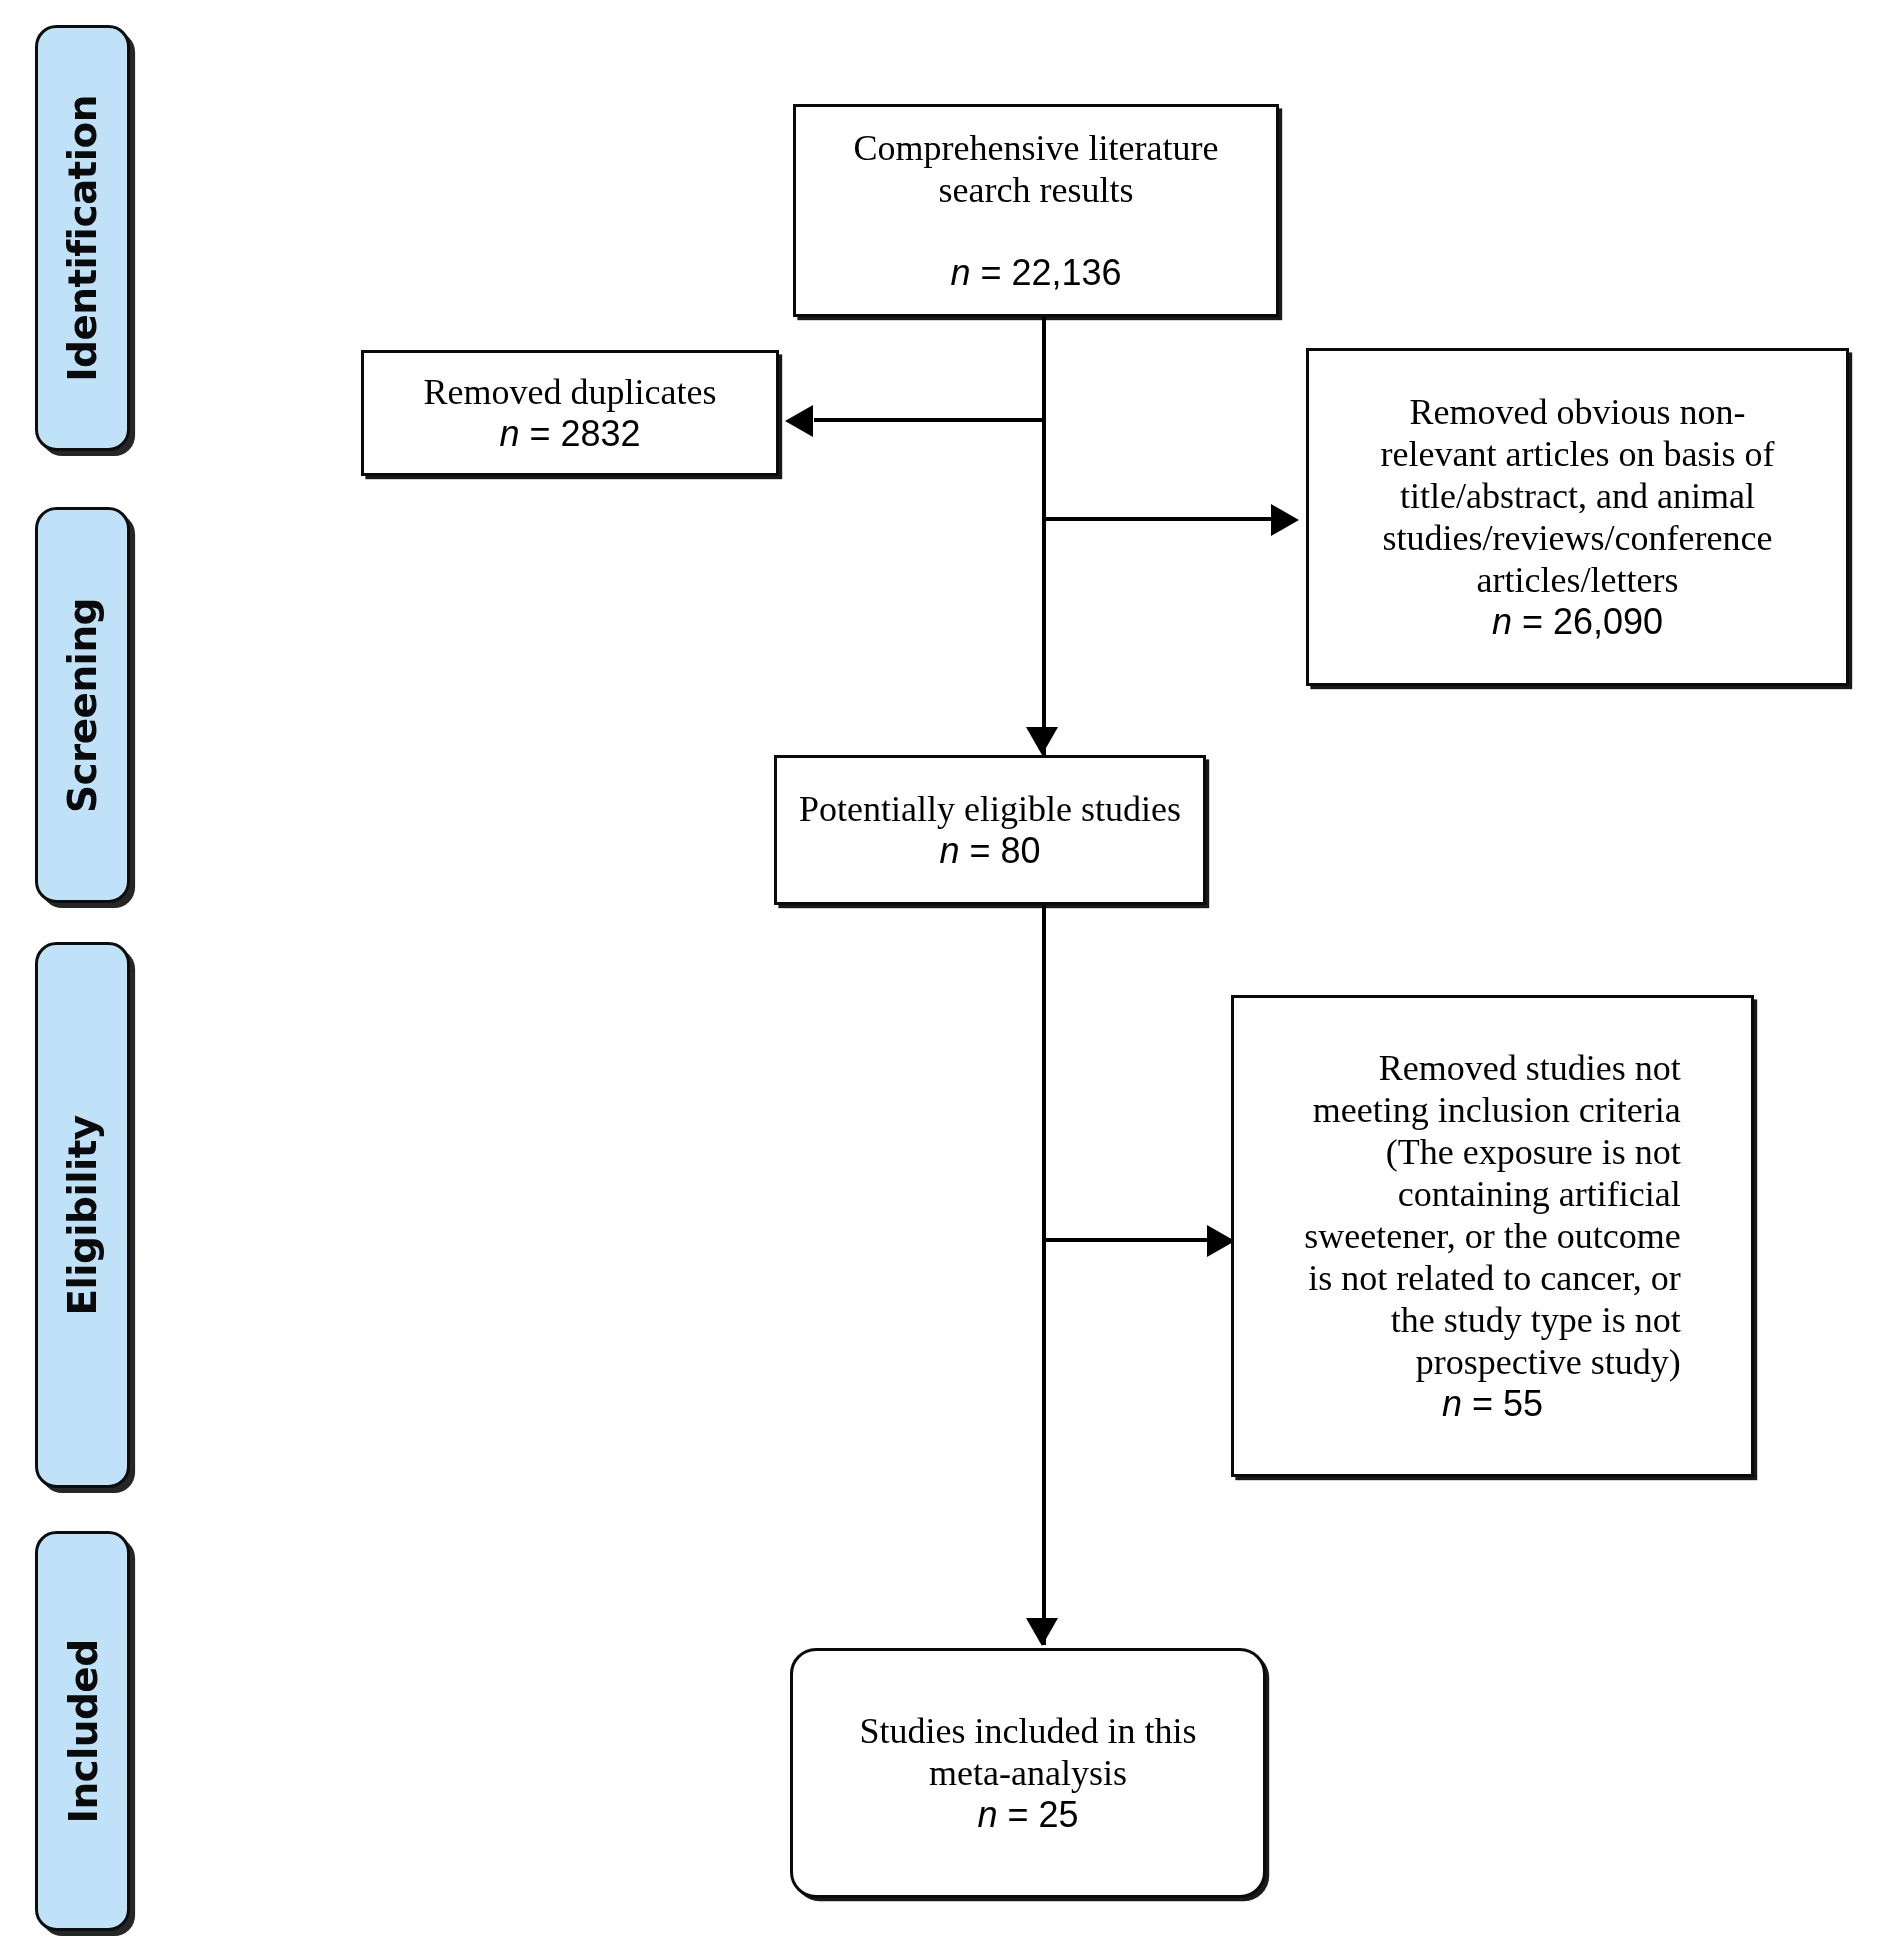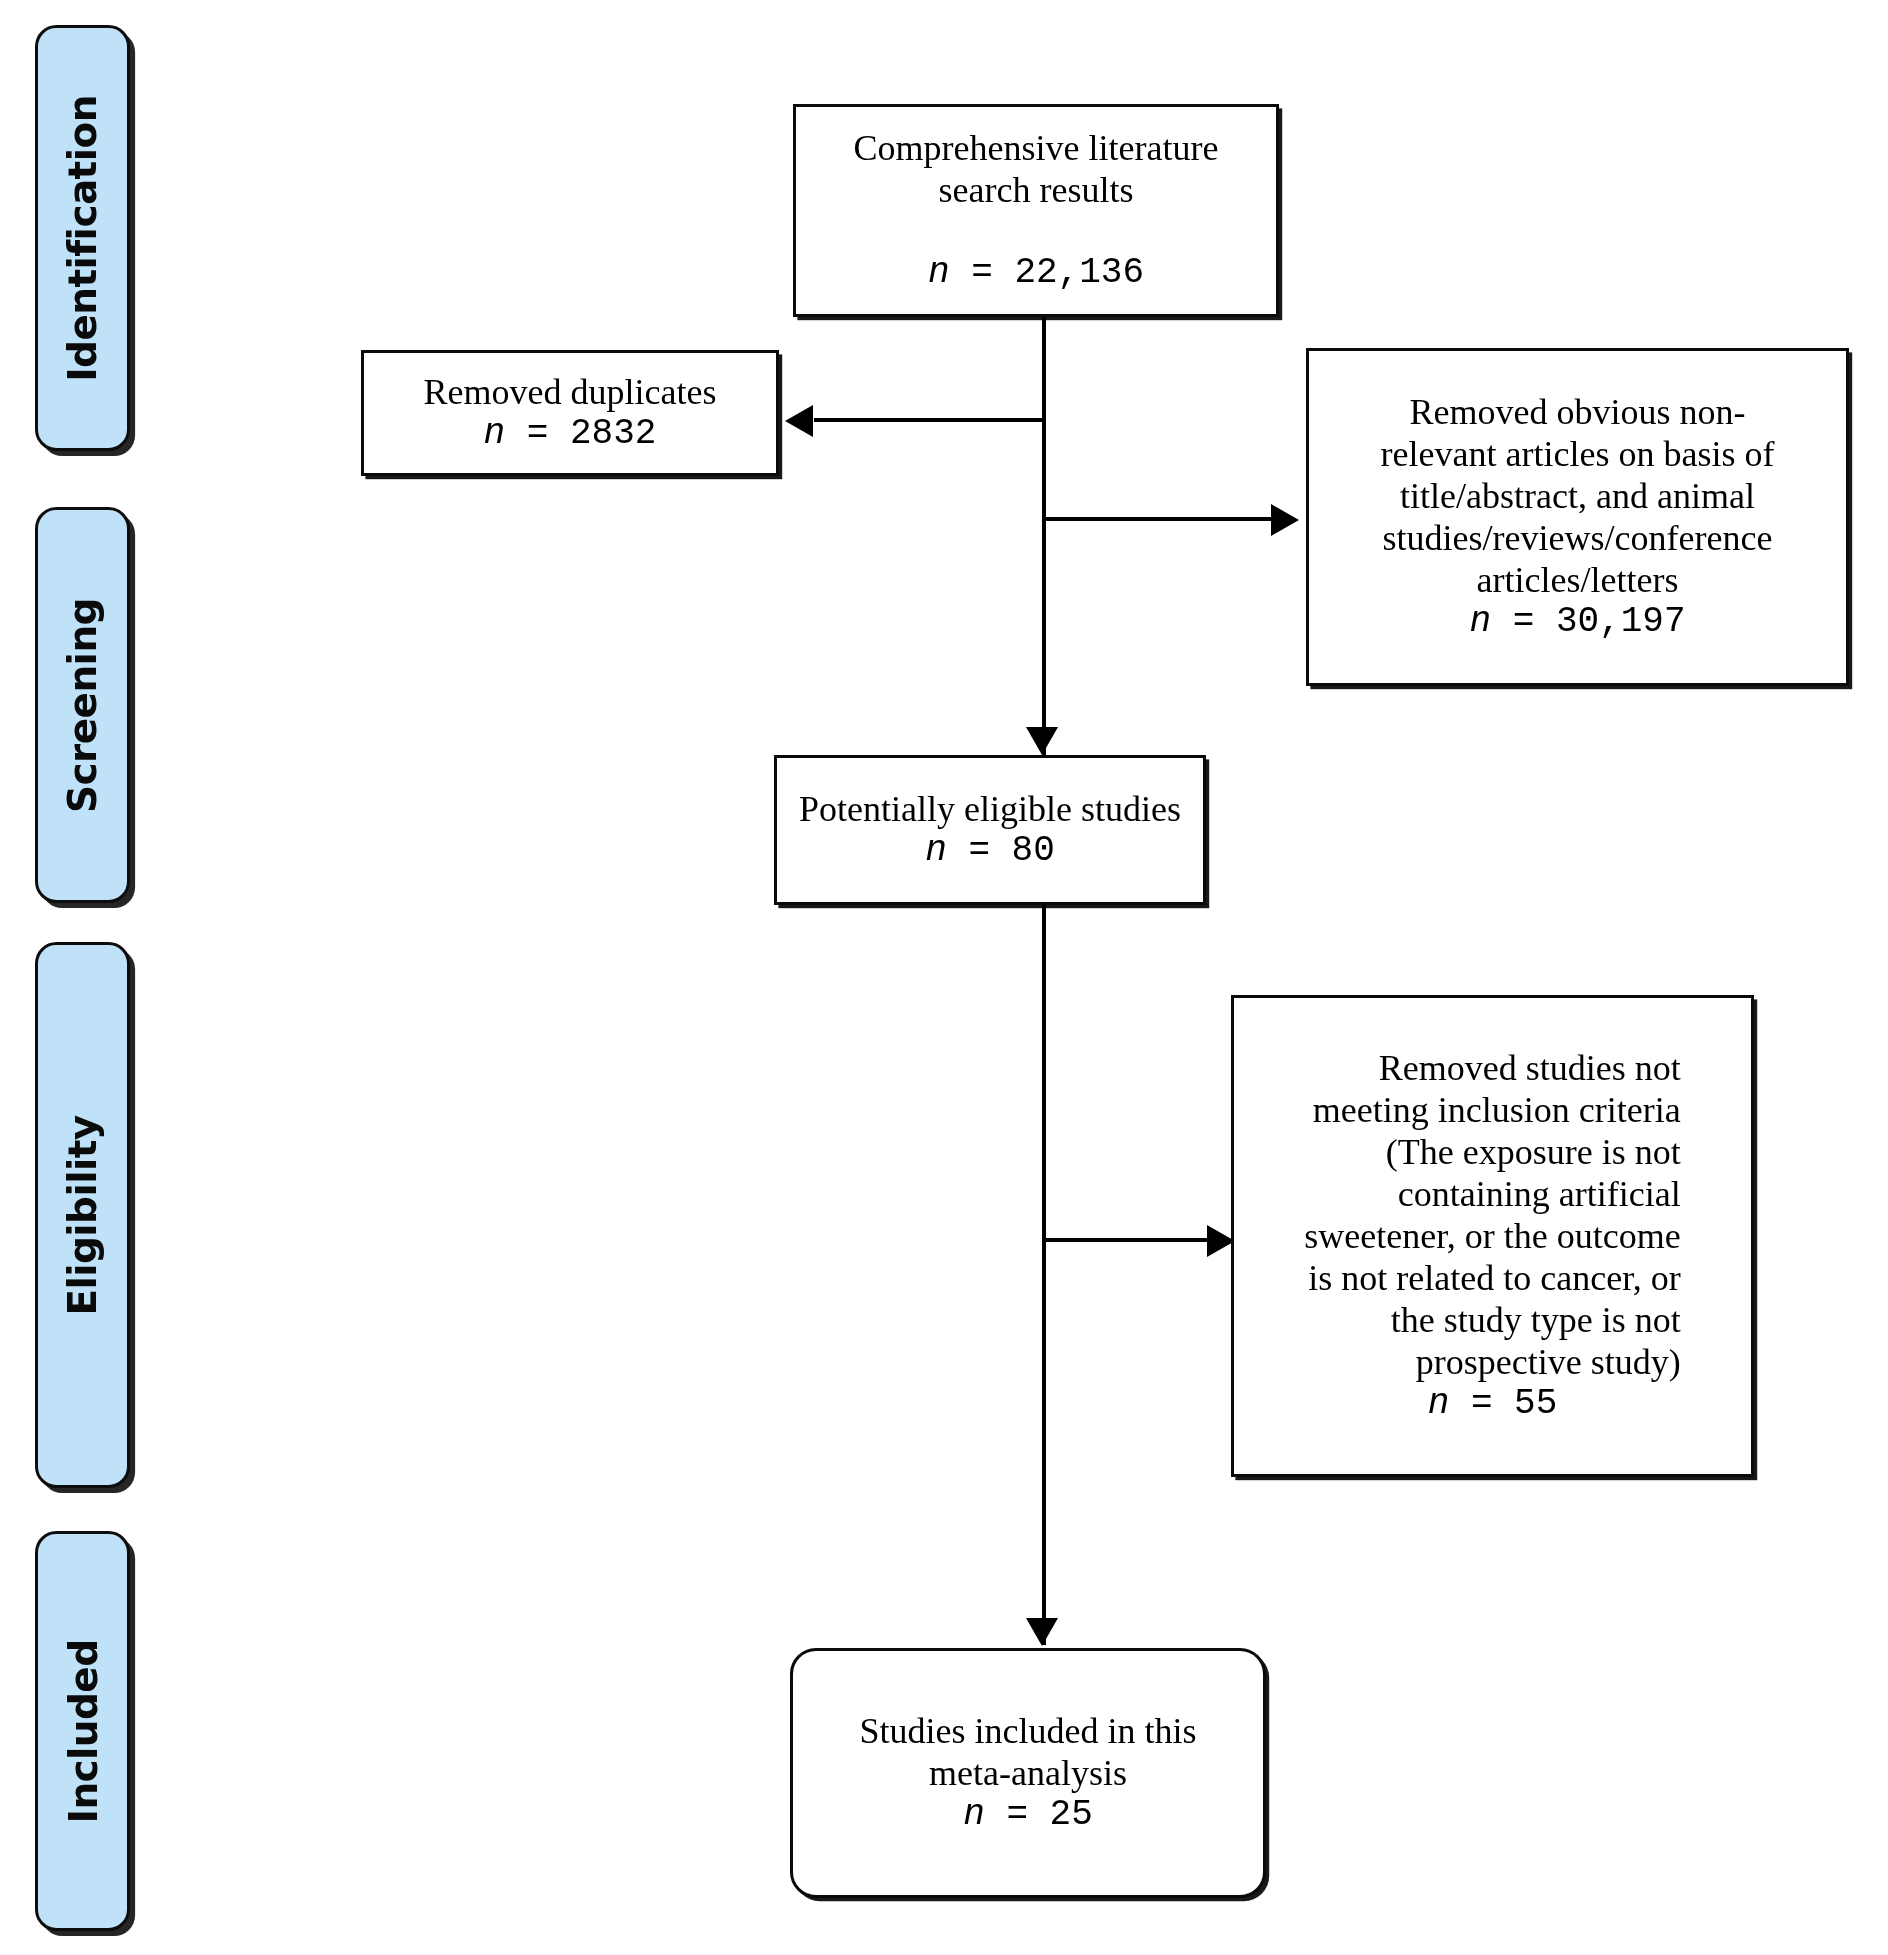--- a/index.html
+++ b/index.html
@@ -54,21 +54,21 @@
     padding: 6.3px 11.4px;
   }
   .flow-box .box-text {
     font-family: "Liberation Serif", "DejaVu Serif", serif;
     font-size: 36px;
     line-height: 1.17;
     color: #000000;
     white-space: pre-line;
   }
   .flow-box .box-n {
-    font-family: Liberation Mono, monospace;
+    font-family: Liberation Sans, sans-serif;
     font-size: 36px;
     line-height: 1.17;
     color: #000000;
   }
   .flow-box .box-n .italic-n {
     font-style: italic;
   }
 
   
   .vline {
@@ -157,21 +157,21 @@
     </div>
   </div>
 
   <div class="flow-box" style="left:1306px; top:348px; width:543px; height:338px;">
     <div class="box-text">Removed obvious non-
 relevant articles on basis of
 title/abstract, and animal
 studies/reviews/conference
 articles/letters</div>
     <div class="box-n">
-      <span class="italic-n">n</span><span> = </span><span>30,197</span>
+      <span class="italic-n">n</span><span> = </span><span>26,090</span>
     </div>
   </div>
 
   <div class="flow-box" style="left:774px; top:755px; width:432px; height:150px;">
     <div class="box-text">Potentially eligible studies</div>
     <div class="box-n">
       <span class="italic-n">n</span><span> = </span><span>80</span>
     </div>
   </div>
 

